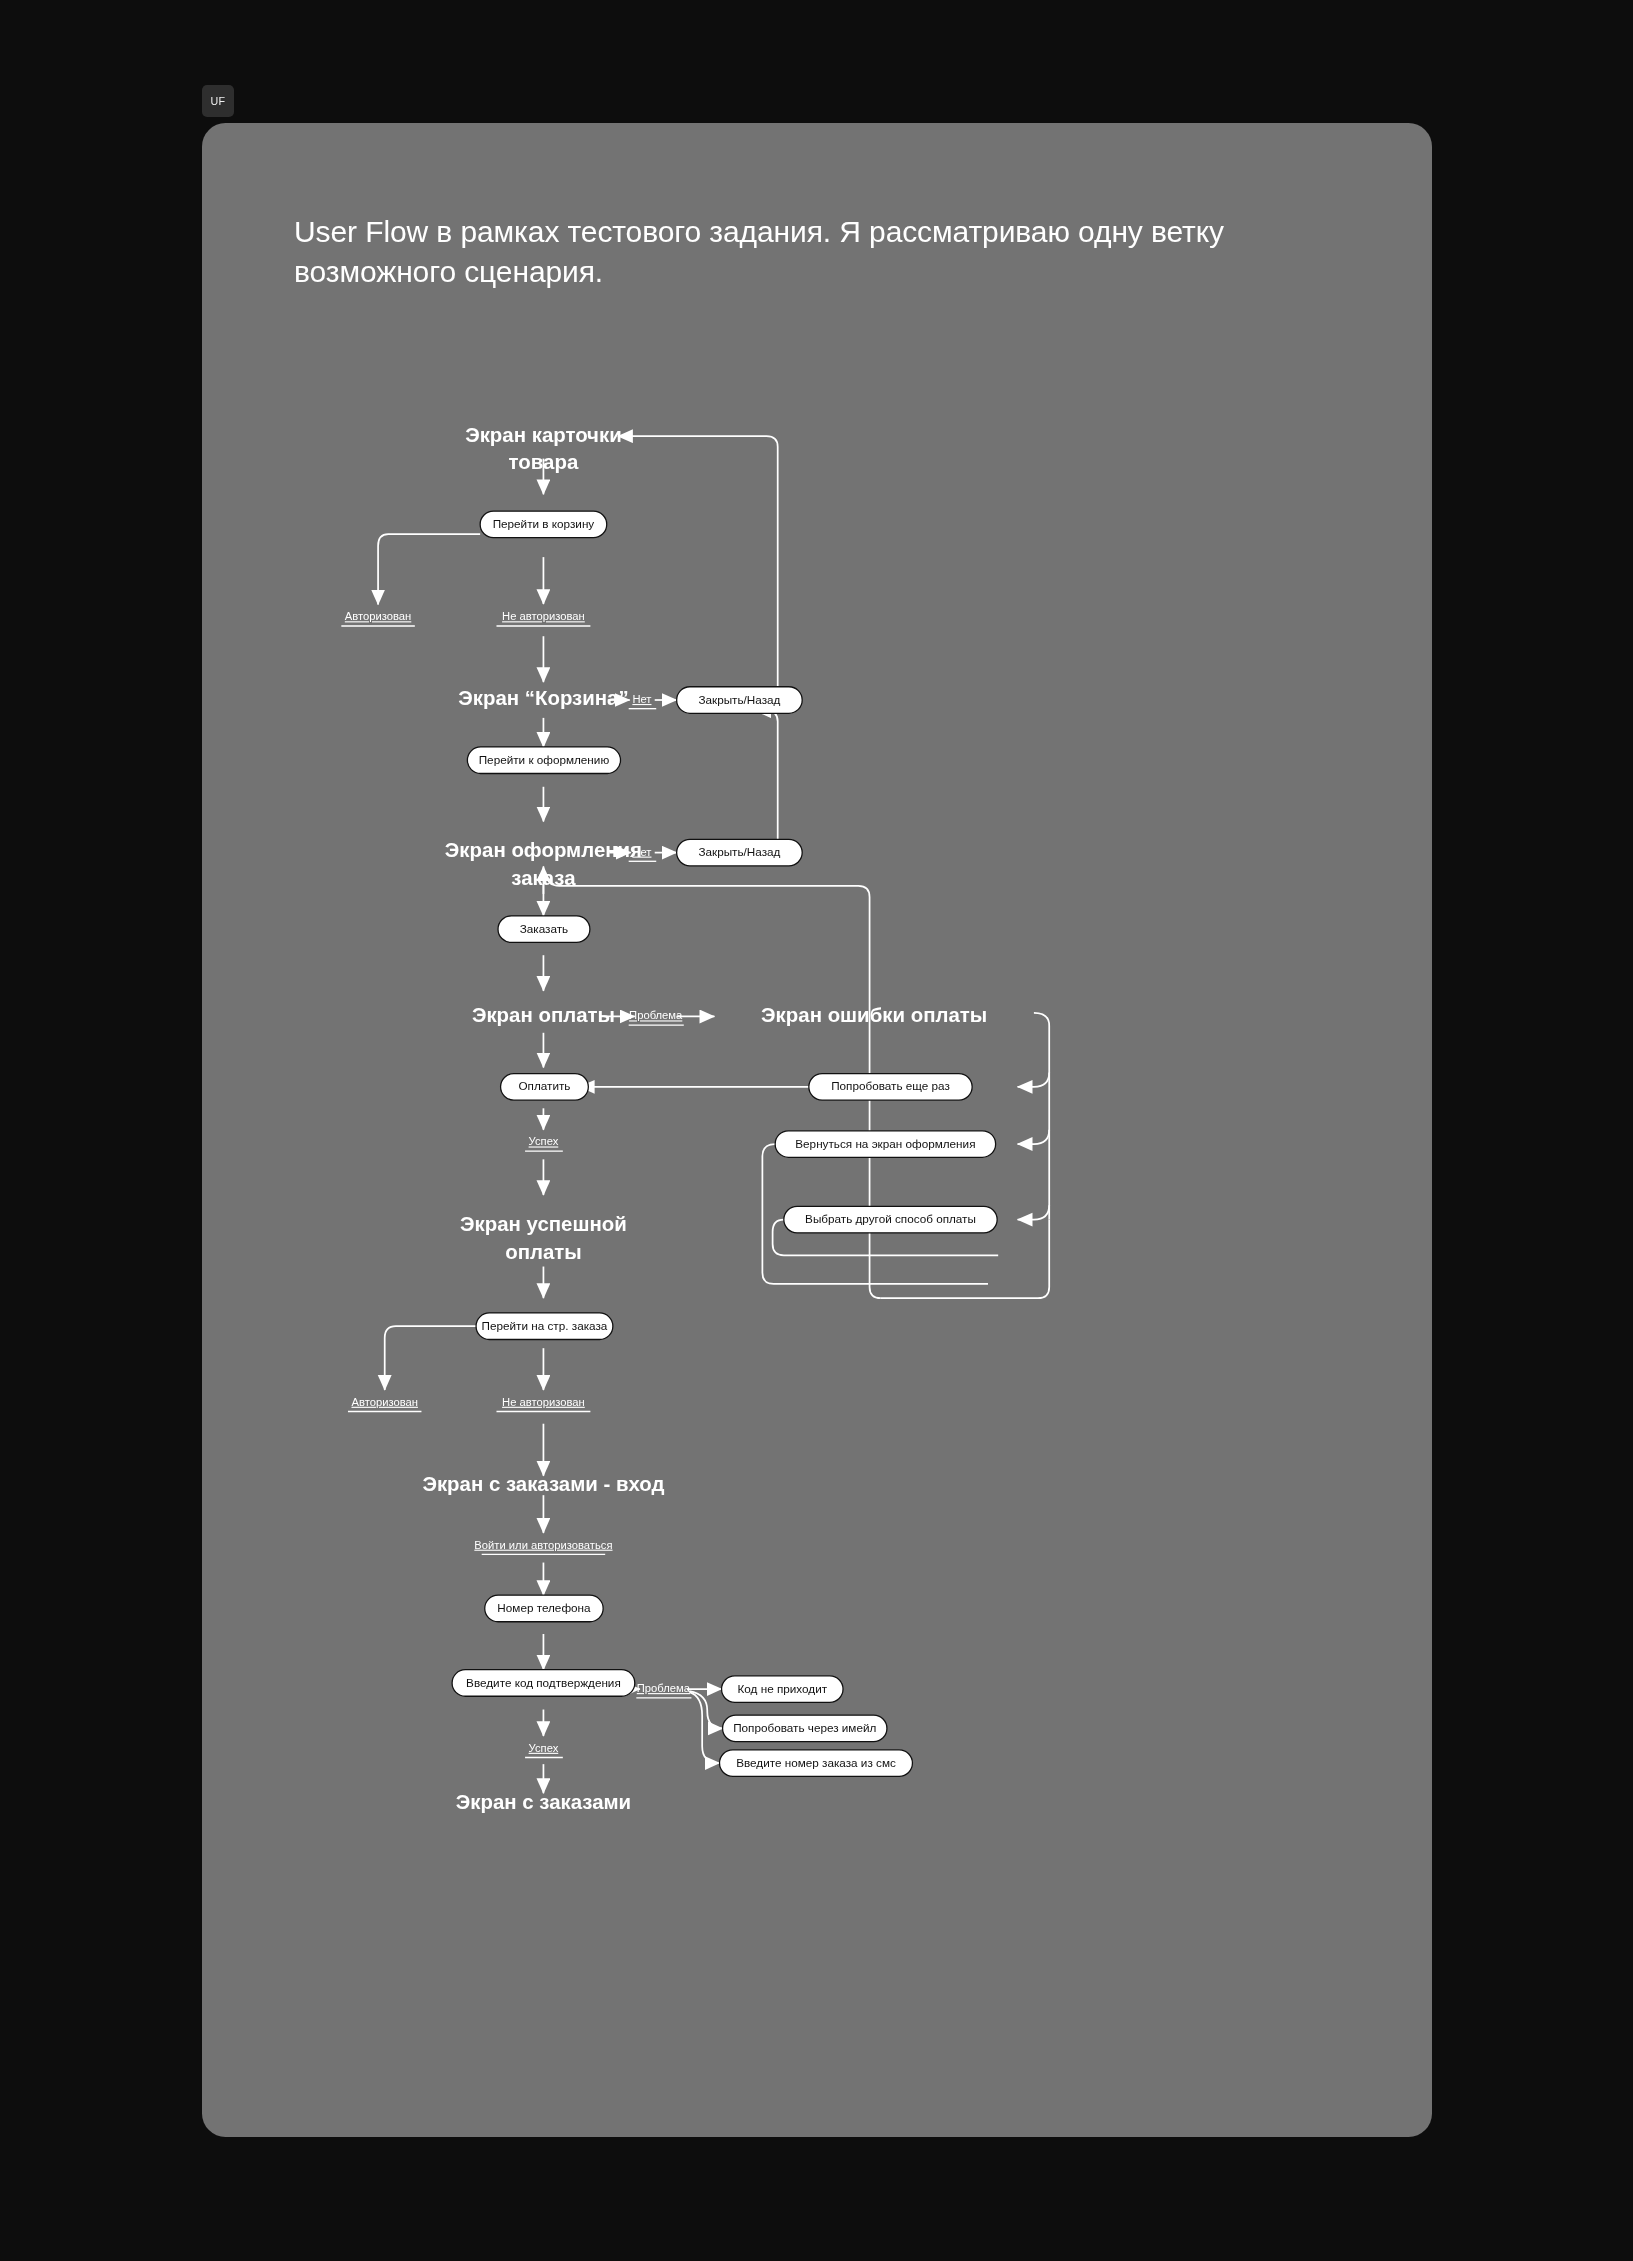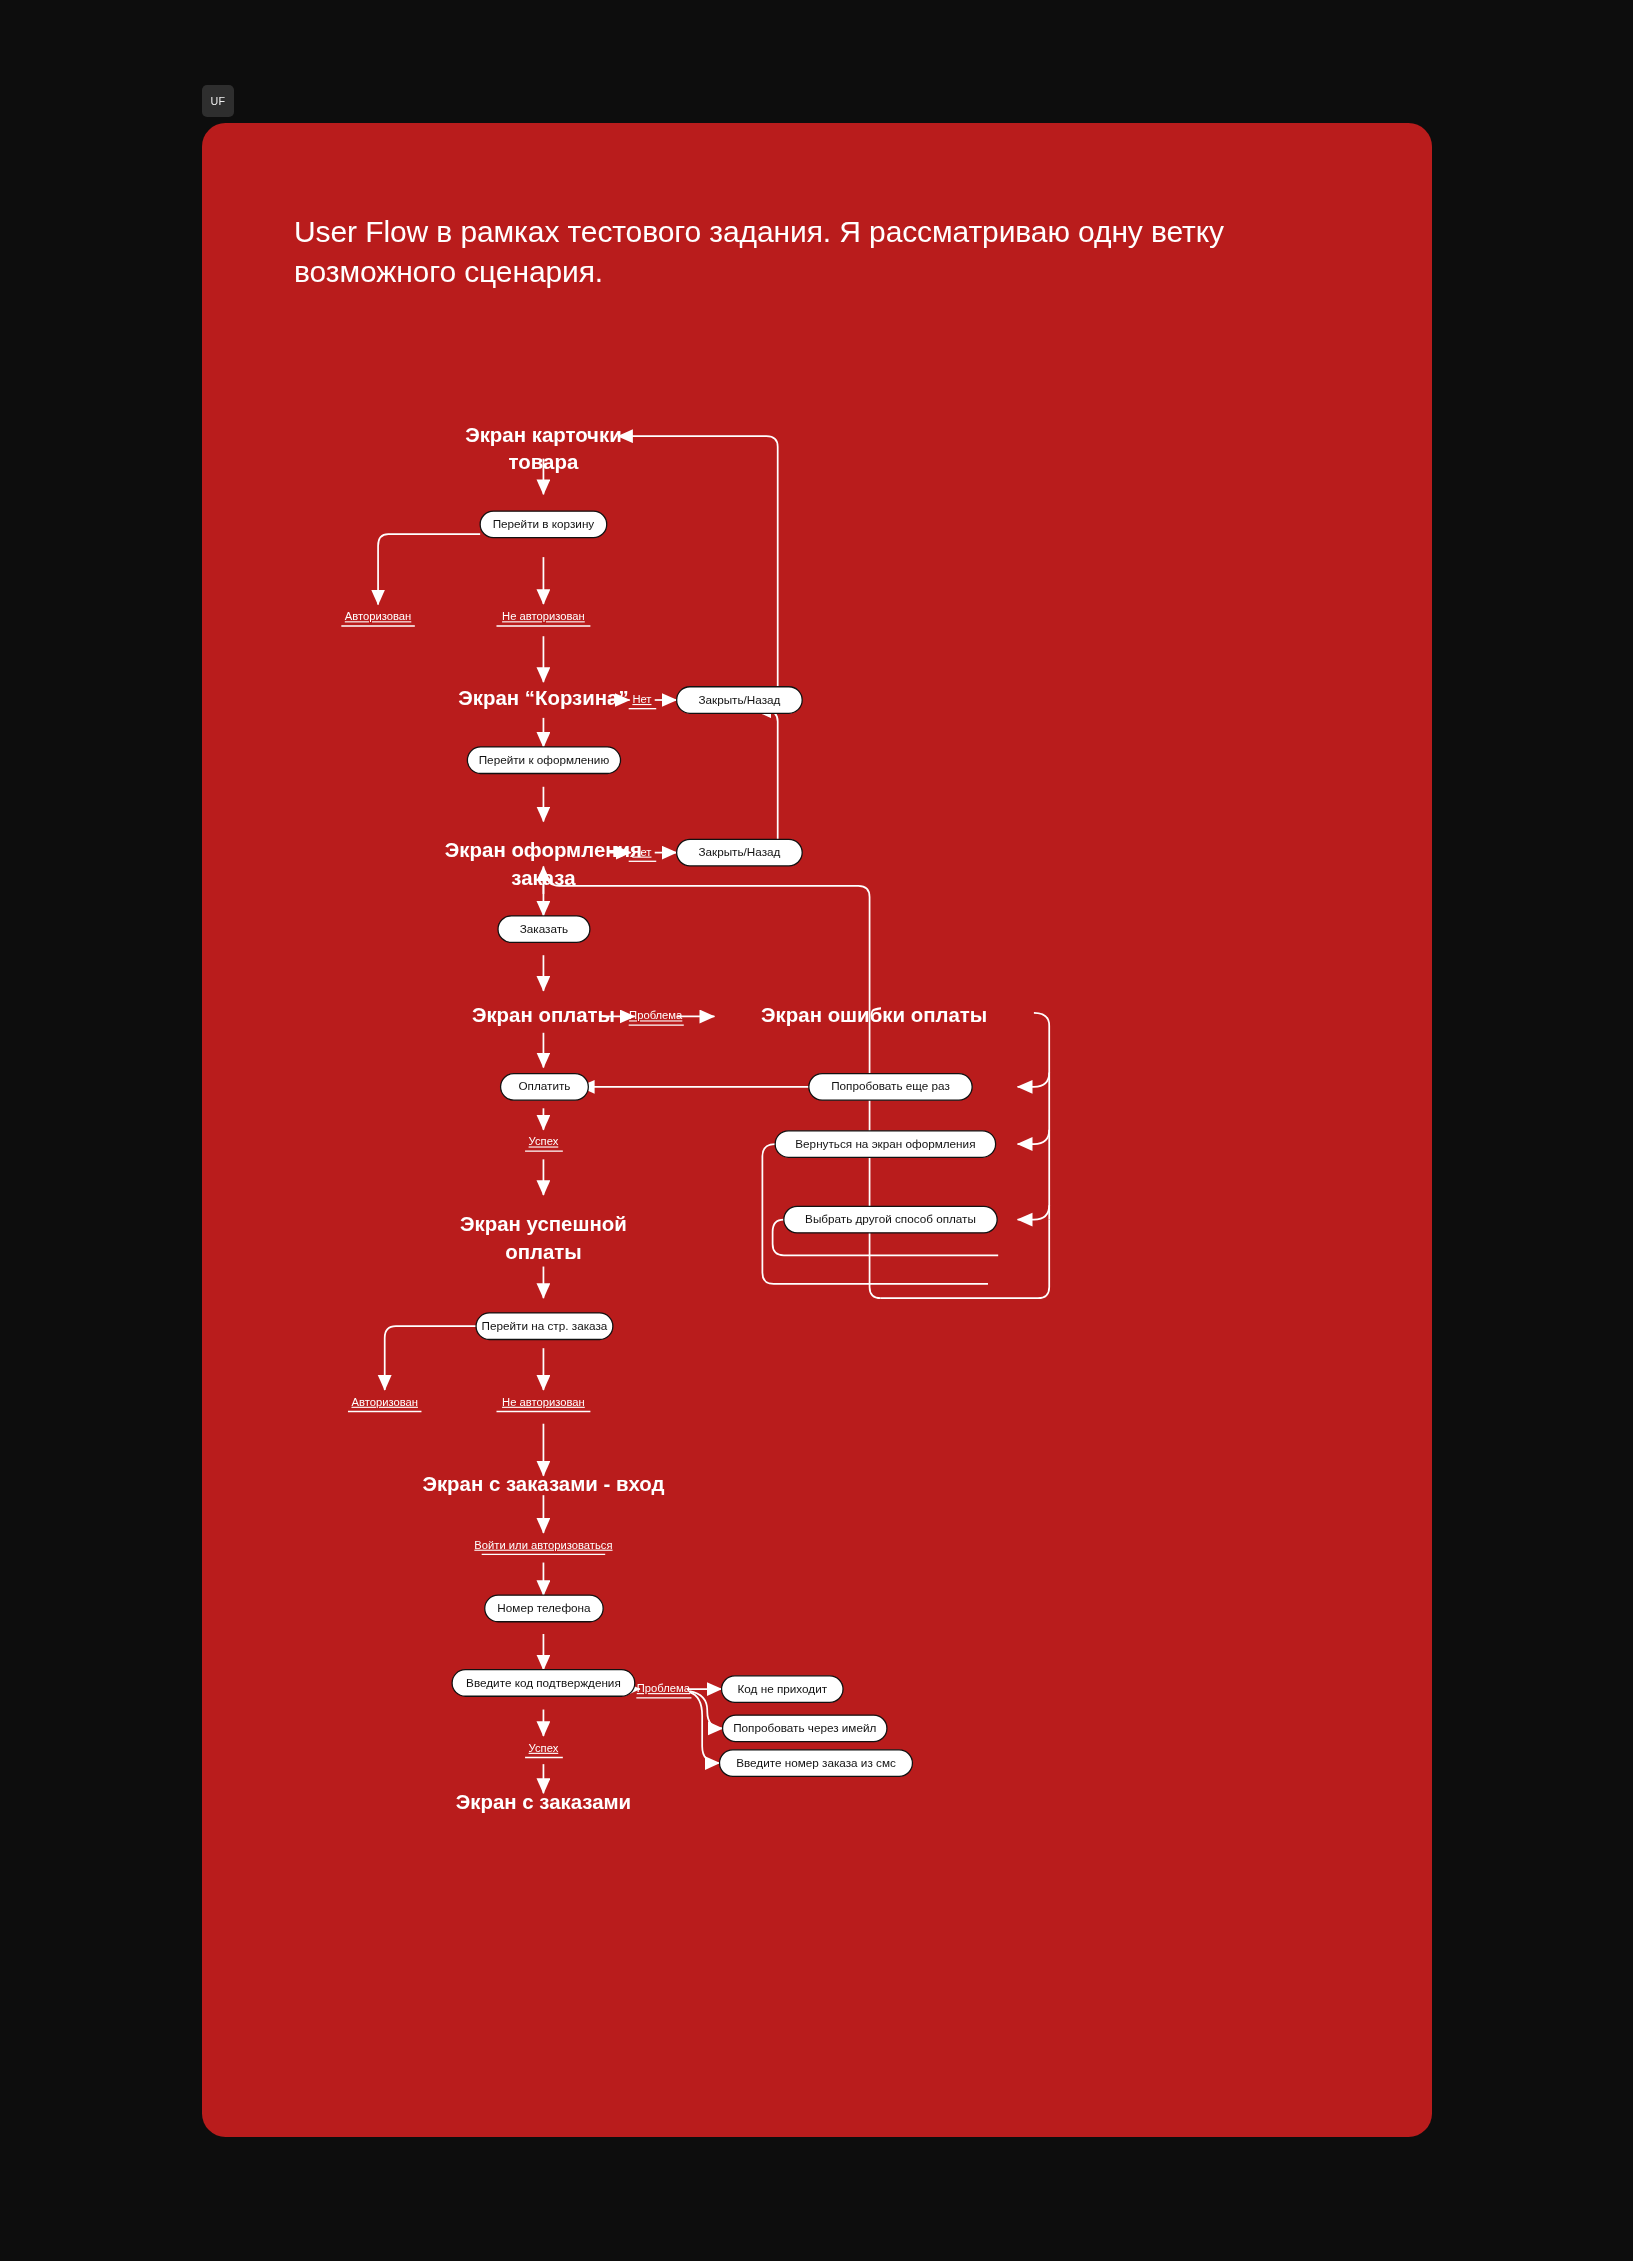--- a/index.html
+++ b/index.html
@@ -8,21 +8,21 @@
 
   #tab-uf{
     position:absolute;left:202px;top:85px;width:32px;height:32px;
     background:#2e2e2e;border-radius:5.1px;
     display:flex;align-items:center;justify-content:center;
     color:#efefef;font-size:10.7px;letter-spacing:0.3px;
   }
 
   #canvas{
     position:absolute;left:202px;top:123px;width:1230px;height:2014px;
-    background:#b91c1c;border-radius:23.5px;overflow:hidden;
+    background:#737373;border-radius:23.5px;overflow:hidden;
   }
 
   #page-heading{
     position:absolute;left:92px;top:89px;width:1057px;
     color:#fff;font-size:30px;line-height:1.33;font-weight:400;
     letter-spacing:-0.1px;
   }
 
   #flow{position:absolute;left:0;top:0;width:1230px;height:2014px;}
 

